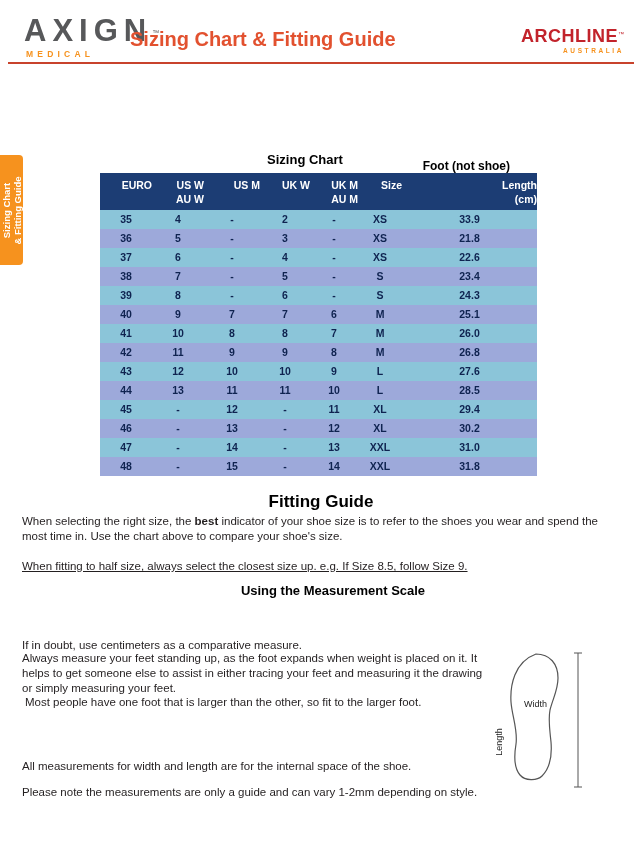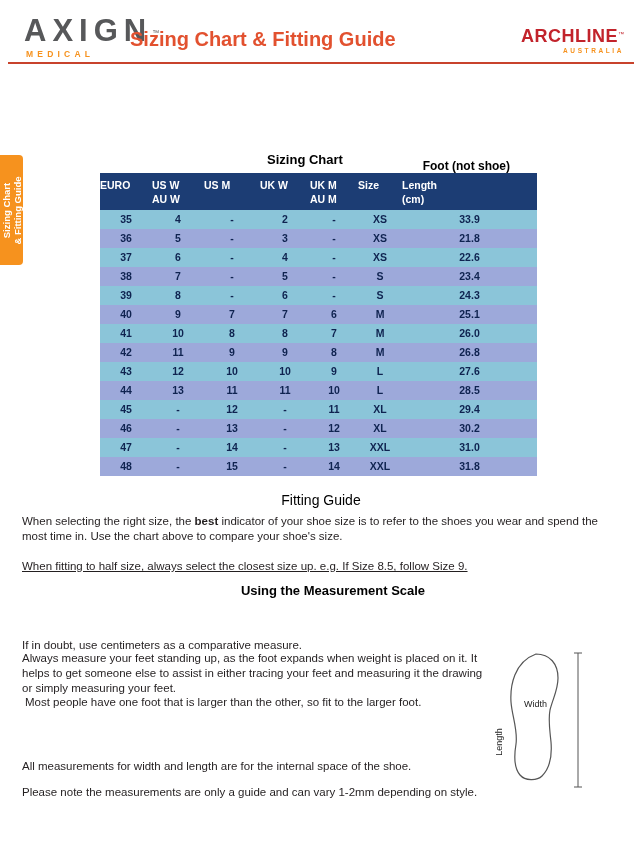--- a/index.html
+++ b/index.html
@@ -26,27 +26,27 @@
   
   .chart-title { position:absolute; top:152px; left:70px; width:470px; text-align:center; font-weight:700; font-size:13px; color:#000; }
   .foot-note { position:absolute; top:159px; left:380px; width:130px; text-align:right; font-weight:700; font-size:12px; color:#000; }
 
   .size-table { position:absolute; left:100px; top:173px; width:437px; border-collapse:collapse; table-layout:fixed; }
   .size-table th:nth-child(1){width:52px;} .size-table th:nth-child(2){width:52px;}
   .size-table th:nth-child(3){width:56px;} .size-table th:nth-child(4){width:50px;}
   .size-table th:nth-child(5){width:48px;} .size-table th:nth-child(6){width:44px;}
   .size-table th:nth-child(7){width:135px;}
   .size-table thead tr { background:#1C3D74; }
-  .size-table th { color:#fff; font-size:10.5px; font-weight:700; vertical-align:top; padding:5px 0 4px; line-height:1.35; height:37px; text-align:left; }
+  .size-table th { color:#fff; font-size:10.5px; font-weight:700; vertical-align:top; padding:5px 0 4px; line-height:1.35; height:37px; text-align:right; }
   .size-table td { text-align:center; font-size:10.5px; font-weight:700; color:#0F2350; height:19px; padding:0; line-height:19px; }
   .size-table tbody tr:nth-child(odd){ background:#8BC5D9; }
   .size-table tbody tr:nth-child(even){ background:#9DA9DA; }
 
   
-  .fg-title { position:absolute; top:492px; left:0; right:0; text-align:center; font-weight:400; font-size:14px; color:#000; }
+  .fg-title { position:absolute; top:492px; left:0; right:0; text-align:center; font-weight:700; font-size:17px; color:#000; }
   .ms-title { position:absolute; top:583px; left:0; right:0; text-align:center; font-weight:700; font-size:13px; color:#000;padding-left:24px; }
   .para { position:absolute; left:22px; font-size:11.5px; color:#231F20; line-height:1.3; }
   .p1 { top:514px; width:604px; }
   .p2 { top:559px; width:604px;text-decoration:underline; }
   .m1 { top:638px; width:500px; }
   .m2 { top:631px; width:472px;margin-top:20px; }
   .m3 { top:695px; left:25px; width:470px; }
   .m4 { top:759px; width:470px; }
   .m5 { top:785px; width:492px; }
 

